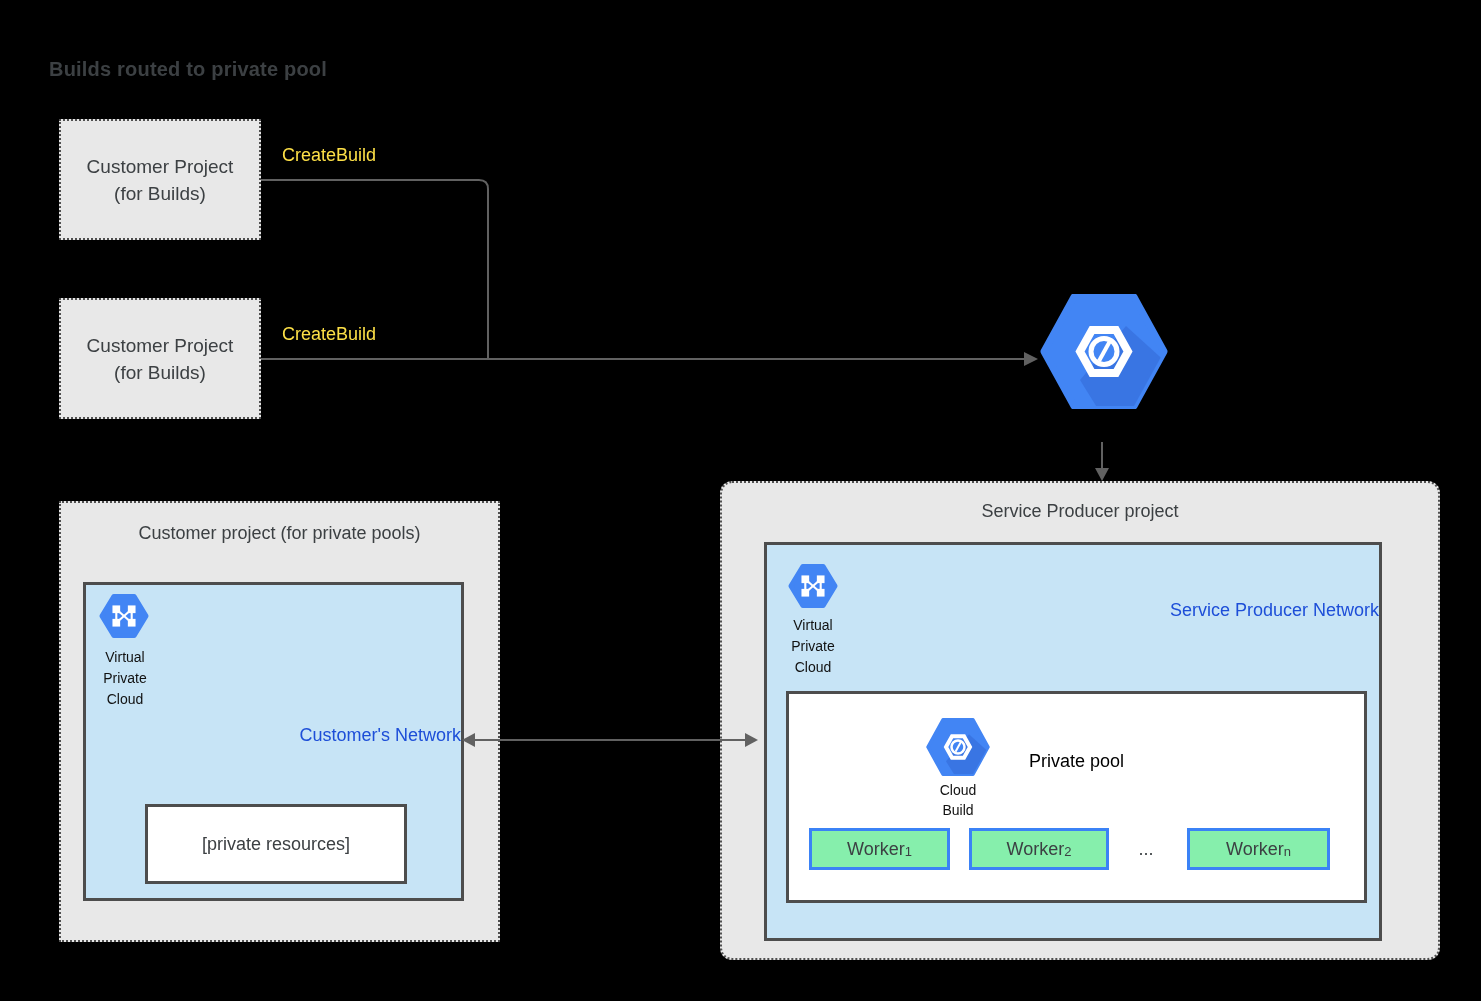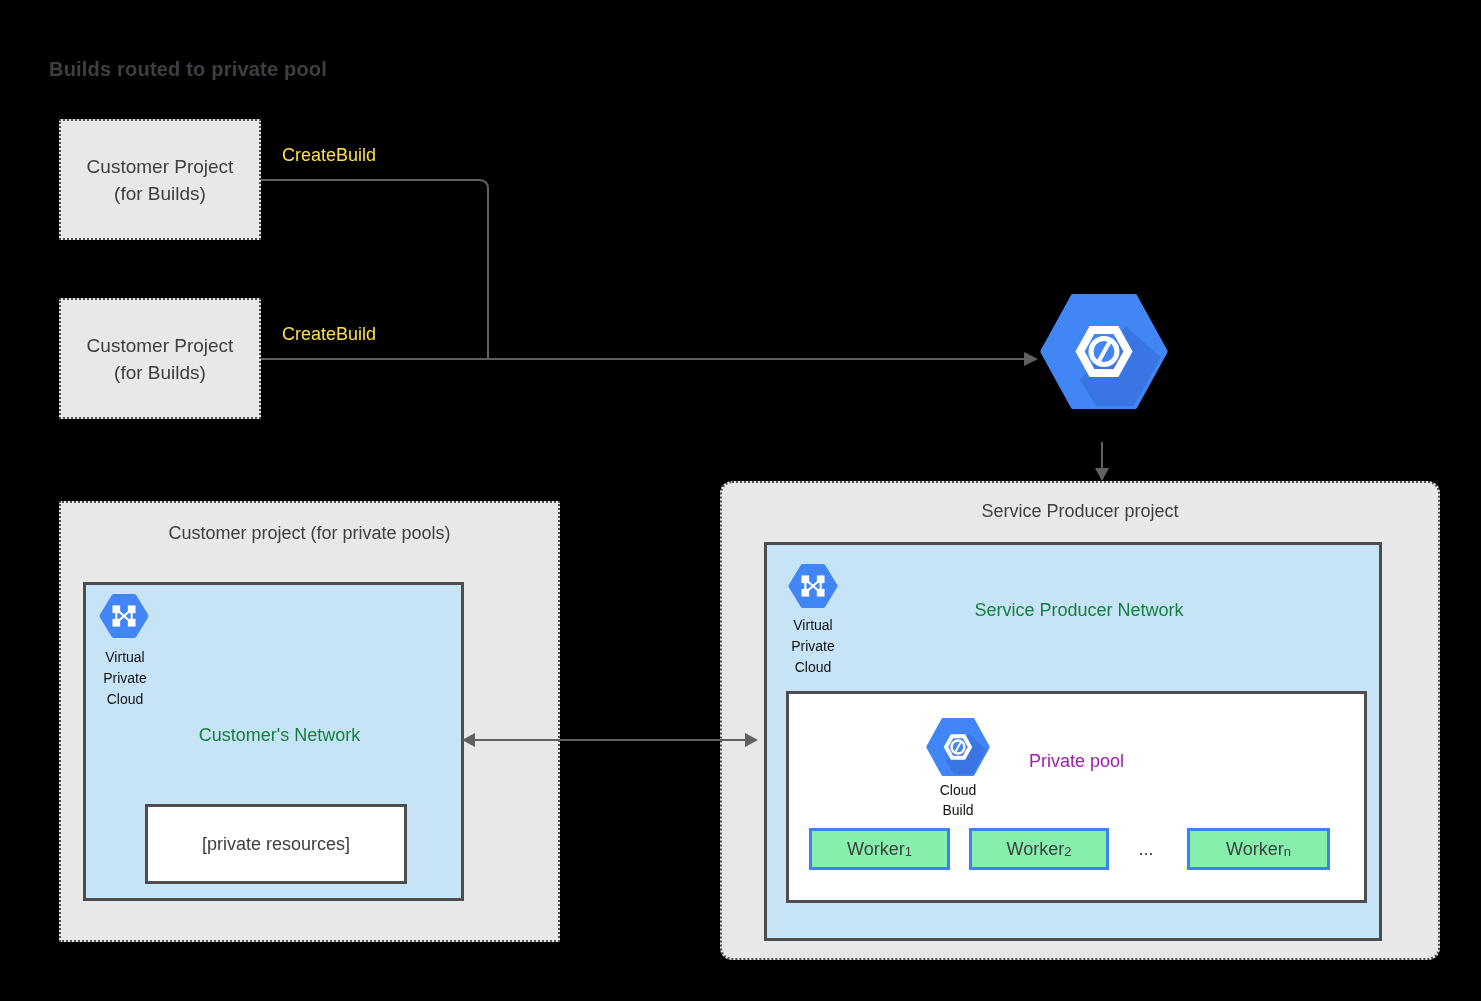--- a/index.html
+++ b/index.html
@@ -17,31 +17,31 @@
 
   .dotted-box { position:absolute; background:#e8e8e8; border:2px dotted #4f4f4f; z-index:2; }
   .build-box { width:202px; height:121px; display:flex; align-items:center; justify-content:center; text-align:center; }
   .build-box .line { display:block; font-size:19px; line-height:27px; color:#3c4043; }
 
   .flow-label { position:absolute; font-size:18px; color:#fde047; z-index:2; }
 
   .container-title { position:absolute; left:0; top:18px; width:100%; text-align:center; font-size:18px; color:#3c4043; }
 
   .net-box { position:absolute; background:#c7e4f6; border:3px solid #4d4d4d; z-index:3; }
-  .net-label { position:absolute; left:0; width:100%; text-align:center; font-size:18px; color:#15803d;padding-left:12px; }
+  .net-label { position:absolute; left:0; width:100%; text-align:right; font-size:18px; color:#1d4ed8;padding-left:12px; }
 
   .white-box { position:absolute; background:#ffffff; border:3px solid #4d4d4d; }
 
   .icon { position:absolute; z-index:4; }
   .icon svg { display:block; width:100%; height:100%; }
   .icon-caption { position:absolute; text-align:center; font-size:14px; line-height:21px; color:#111; z-index:4; }
   .icon-caption .line { display:block; }
 
   .pool-box { position:absolute; background:#ffffff; border:3px solid #4d4d4d; z-index:4; }
-  .pool-label { position:absolute; left:0; top:57px; width:100%; text-align:center; font-size:18px; color:#a21caf; }
+  .pool-label { position:absolute; left:0; top:57px; width:100%; text-align:center; font-size:18px; color:#000000; }
   .worker-box {
     position:absolute; top:134px; height:42px; background:#86efac; border:3px solid #3b82f6;
     display:flex; align-items:center; justify-content:center; font-size:18px; color:#3c4043;
   }
   .worker-box sub { font-size:13px; line-height:1; position:relative; top:2px; }
   .ellipsis { position:absolute; top:134px; height:42px; line-height:42px; text-align:center; font-size:18px; color:#3c4043; }
 
   .private-resources {
     display:flex; align-items:center; justify-content:center;
     font-size:18px; color:#3c4043; z-index:4;
@@ -98,21 +98,21 @@
           <polygon points="86,32 128,70 128,115 58,115 40,86" fill="#3367d6" opacity="0.55"></polygon>
         </g>
       <g stroke="#ffffff" fill="none">
         <polygon points="40,57.5 52,36 76,36 88,57.5 76,79 52,79" stroke-width="8"></polygon>
         <circle cx="64" cy="57.5" r="13" stroke-width="5" fill="#4285f4"></circle>
         <line x1="70" y1="47" x2="59" y2="67" stroke-width="4"></line>
       </g>
     </svg>
   </div>
 
-  <div class="dotted-box" style="left:59px; top:501px; width:501px; height:441px;">
+  <div class="dotted-box" style="left:59px; top:501px; width:441px; height:441px;">
     <div class="container-title" style="top:20px;">Customer project (for private pools)</div>
 
     <div class="net-box" style="left:22px; top:79px; width:381px; height:319px;">
 
       <div class="icon" style="left:13px; top:8px; width:50px; height:46px;">
         <svg viewBox="0 0 52 46">
           <polygon points="3,23 15.5,2.5 36.5,2.5 49,23 36.5,43.5 15.5,43.5" fill="#4285f4" stroke="#4285f4" stroke-width="5" stroke-linejoin="round"></polygon>
           <g stroke="#ffffff" stroke-width="2.2">
             <line x1="18" y1="16" x2="34" y2="30"></line>
             <line x1="34" y1="16" x2="18" y2="30"></line>

